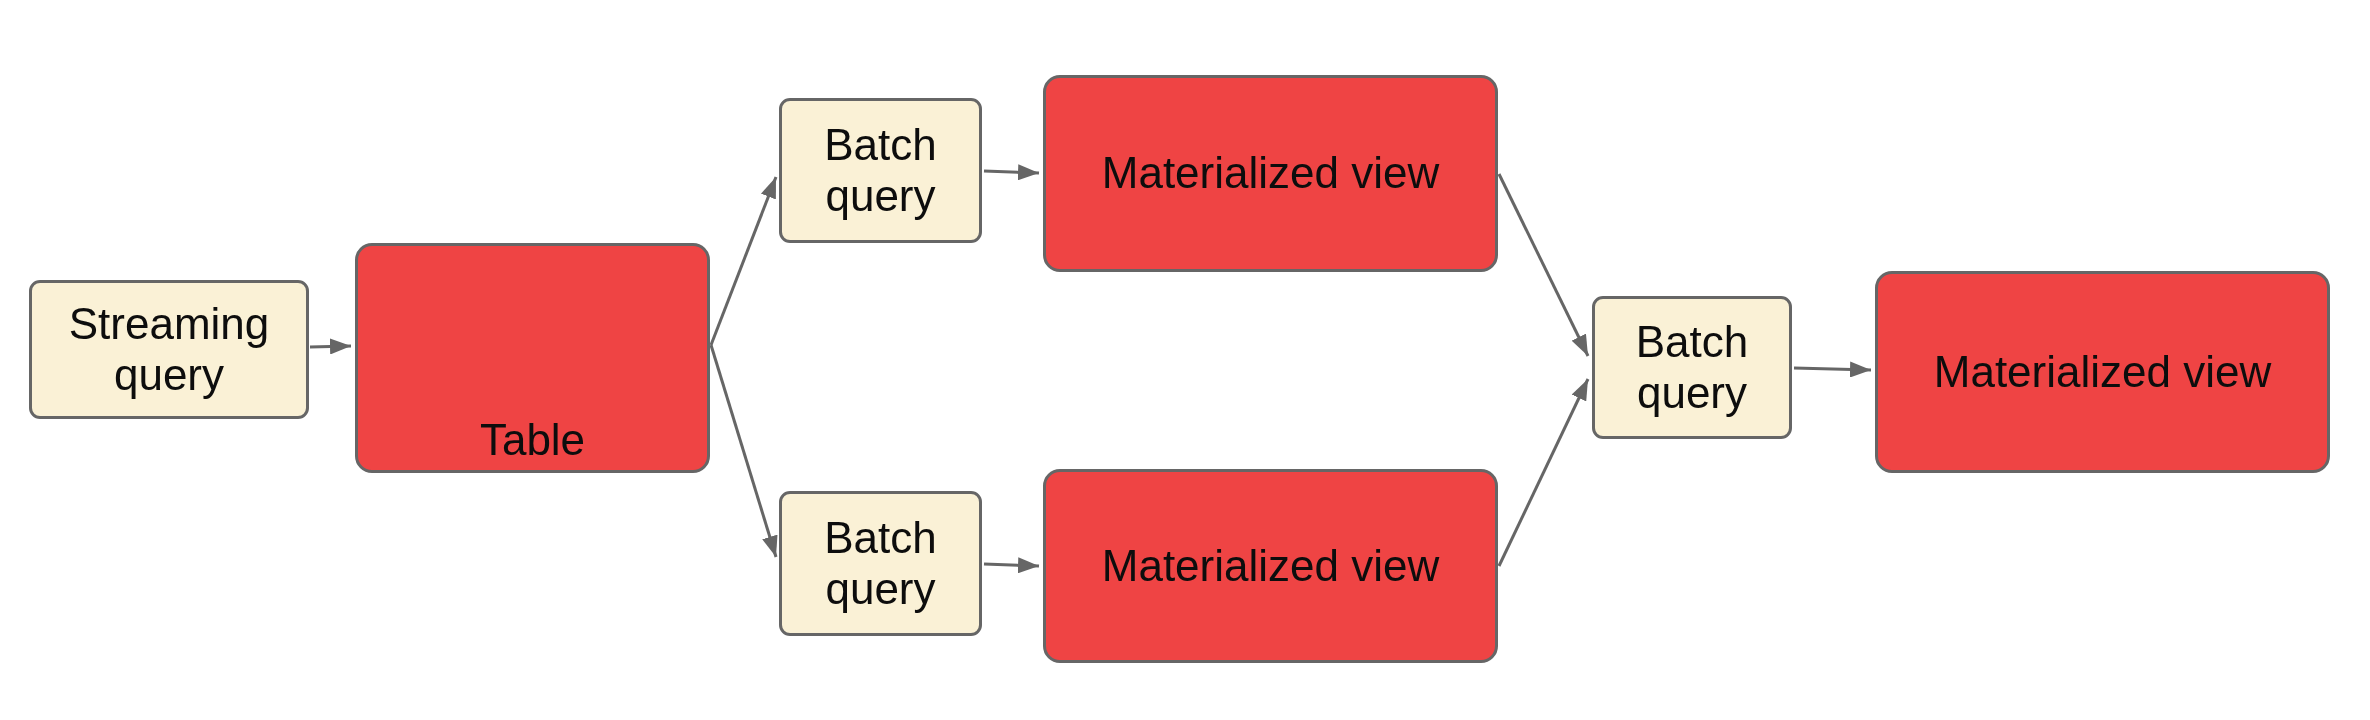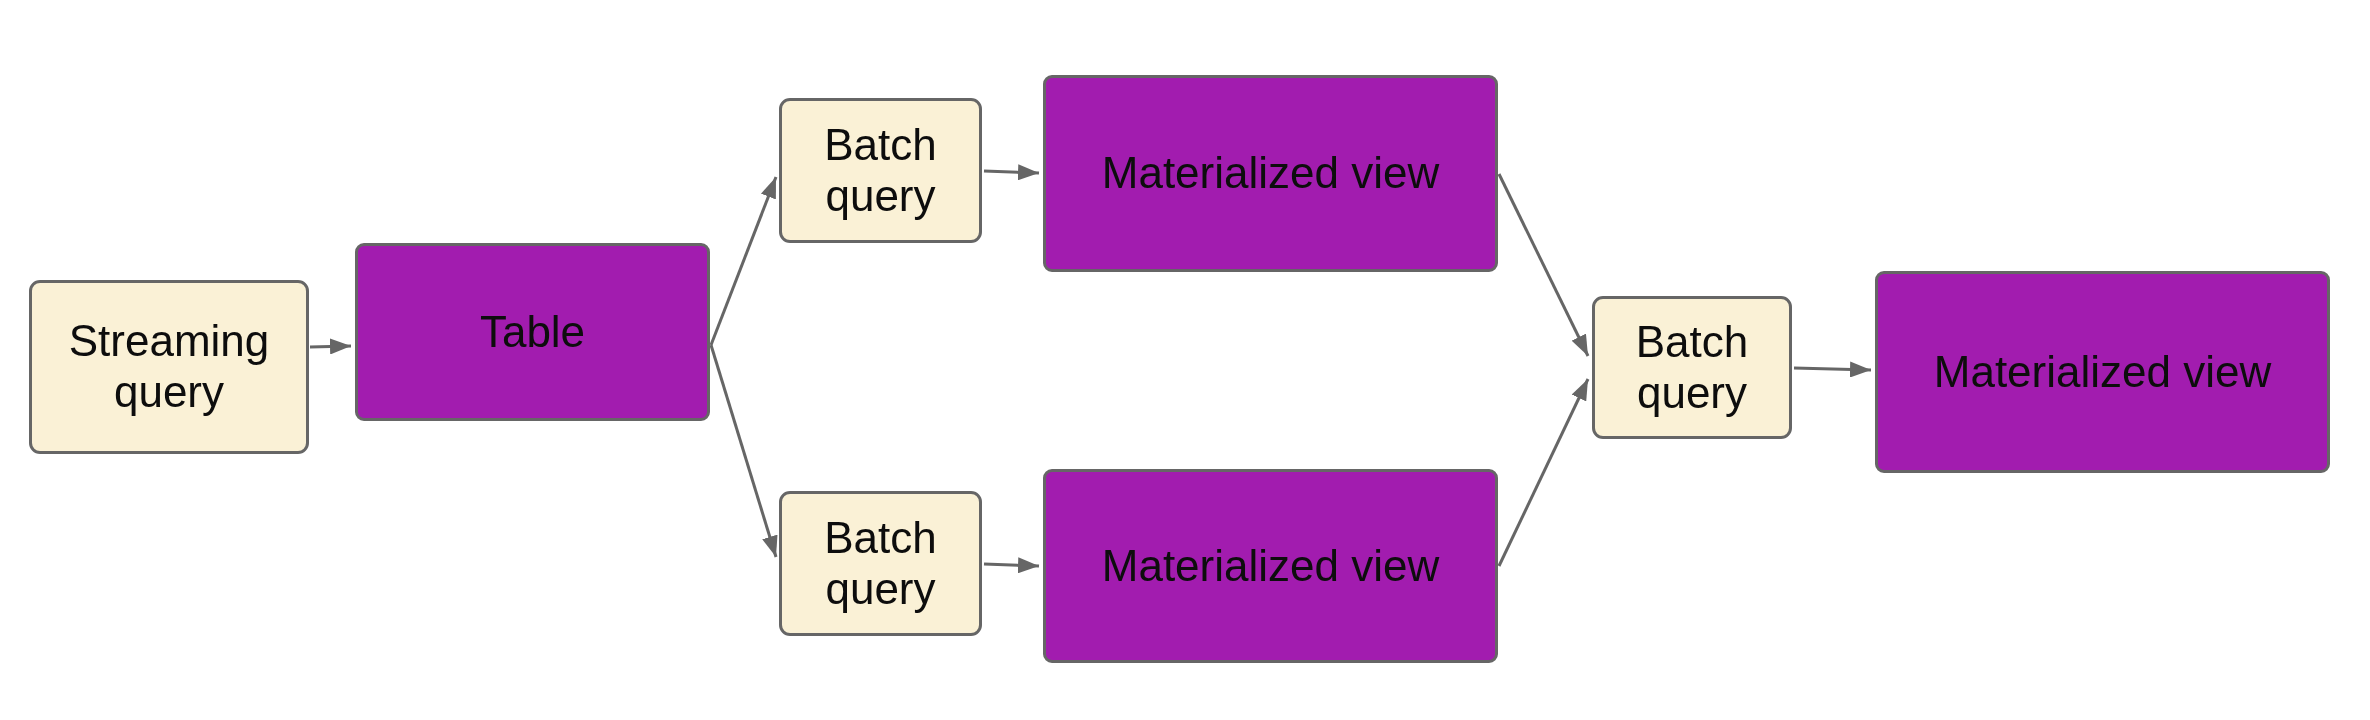--- a/index.html
+++ b/index.html
@@ -38,22 +38,22 @@
     font-size: 44px;
     line-height: 1.15;
     padding: 4px 8px;
     border: 3px solid #666666;
   }
   .node.query {
     background: #faf1d6;
     border-radius: 11px;
   }
   .node.view {
-    background: #a21caf;
-    border-radius: 9px;
+    background: #ef4444;
+    border-radius: 17px;
   }
 </style>
 </head>
 <body>
 
 <div class="canvas">
 
   <svg class="edges" viewBox="0 0 2370 720" width="2370" height="720" xmlns="http://www.w3.org/2000/svg" aria-hidden="true">
     <defs>
       <marker id="arrowhead" markerUnits="userSpaceOnUse" markerWidth="22" markerHeight="16" refX="21" refY="8" orient="auto">
@@ -63,25 +63,25 @@
     <line class="edge" x1="310" y1="347" x2="351" y2="346" marker-end="url(#arrowhead)"></line>
     <line class="edge" x1="711" y1="345" x2="776" y2="177" marker-end="url(#arrowhead)"></line>
     <line class="edge" x1="711" y1="345" x2="776" y2="557" marker-end="url(#arrowhead)"></line>
     <line class="edge" x1="984" y1="171" x2="1039" y2="173" marker-end="url(#arrowhead)"></line>
     <line class="edge" x1="984" y1="564" x2="1039" y2="566" marker-end="url(#arrowhead)"></line>
     <line class="edge" x1="1499" y1="174" x2="1588" y2="356" marker-end="url(#arrowhead)"></line>
     <line class="edge" x1="1499" y1="566" x2="1588" y2="379" marker-end="url(#arrowhead)"></line>
     <line class="edge" x1="1794" y1="368" x2="1871" y2="370" marker-end="url(#arrowhead)"></line>
   </svg>
 
-  <div class="node query" style="left:29px;  top:280px; width:280px; height:174px;">
+  <div class="node query" style="left:29px;  top:280px; width:280px; height:139px;">
     <span>Streaming query</span>
   </div>
 
-  <div class="node view" style="left:355px; top:243px; width:355px; height:178px;">
+  <div class="node view" style="left:355px; top:243px; width:355px; height:230px;align-items:flex-end;">
     <span>Table</span>
   </div>
 
   <div class="node query" style="left:779px; top:98px;  width:203px; height:145px;">
     <span>Batch query</span>
   </div>
 
   <div class="node view" style="left:1043px; top:75px;  width:455px; height:197px;">
     <span>Materialized view</span>
   </div>

